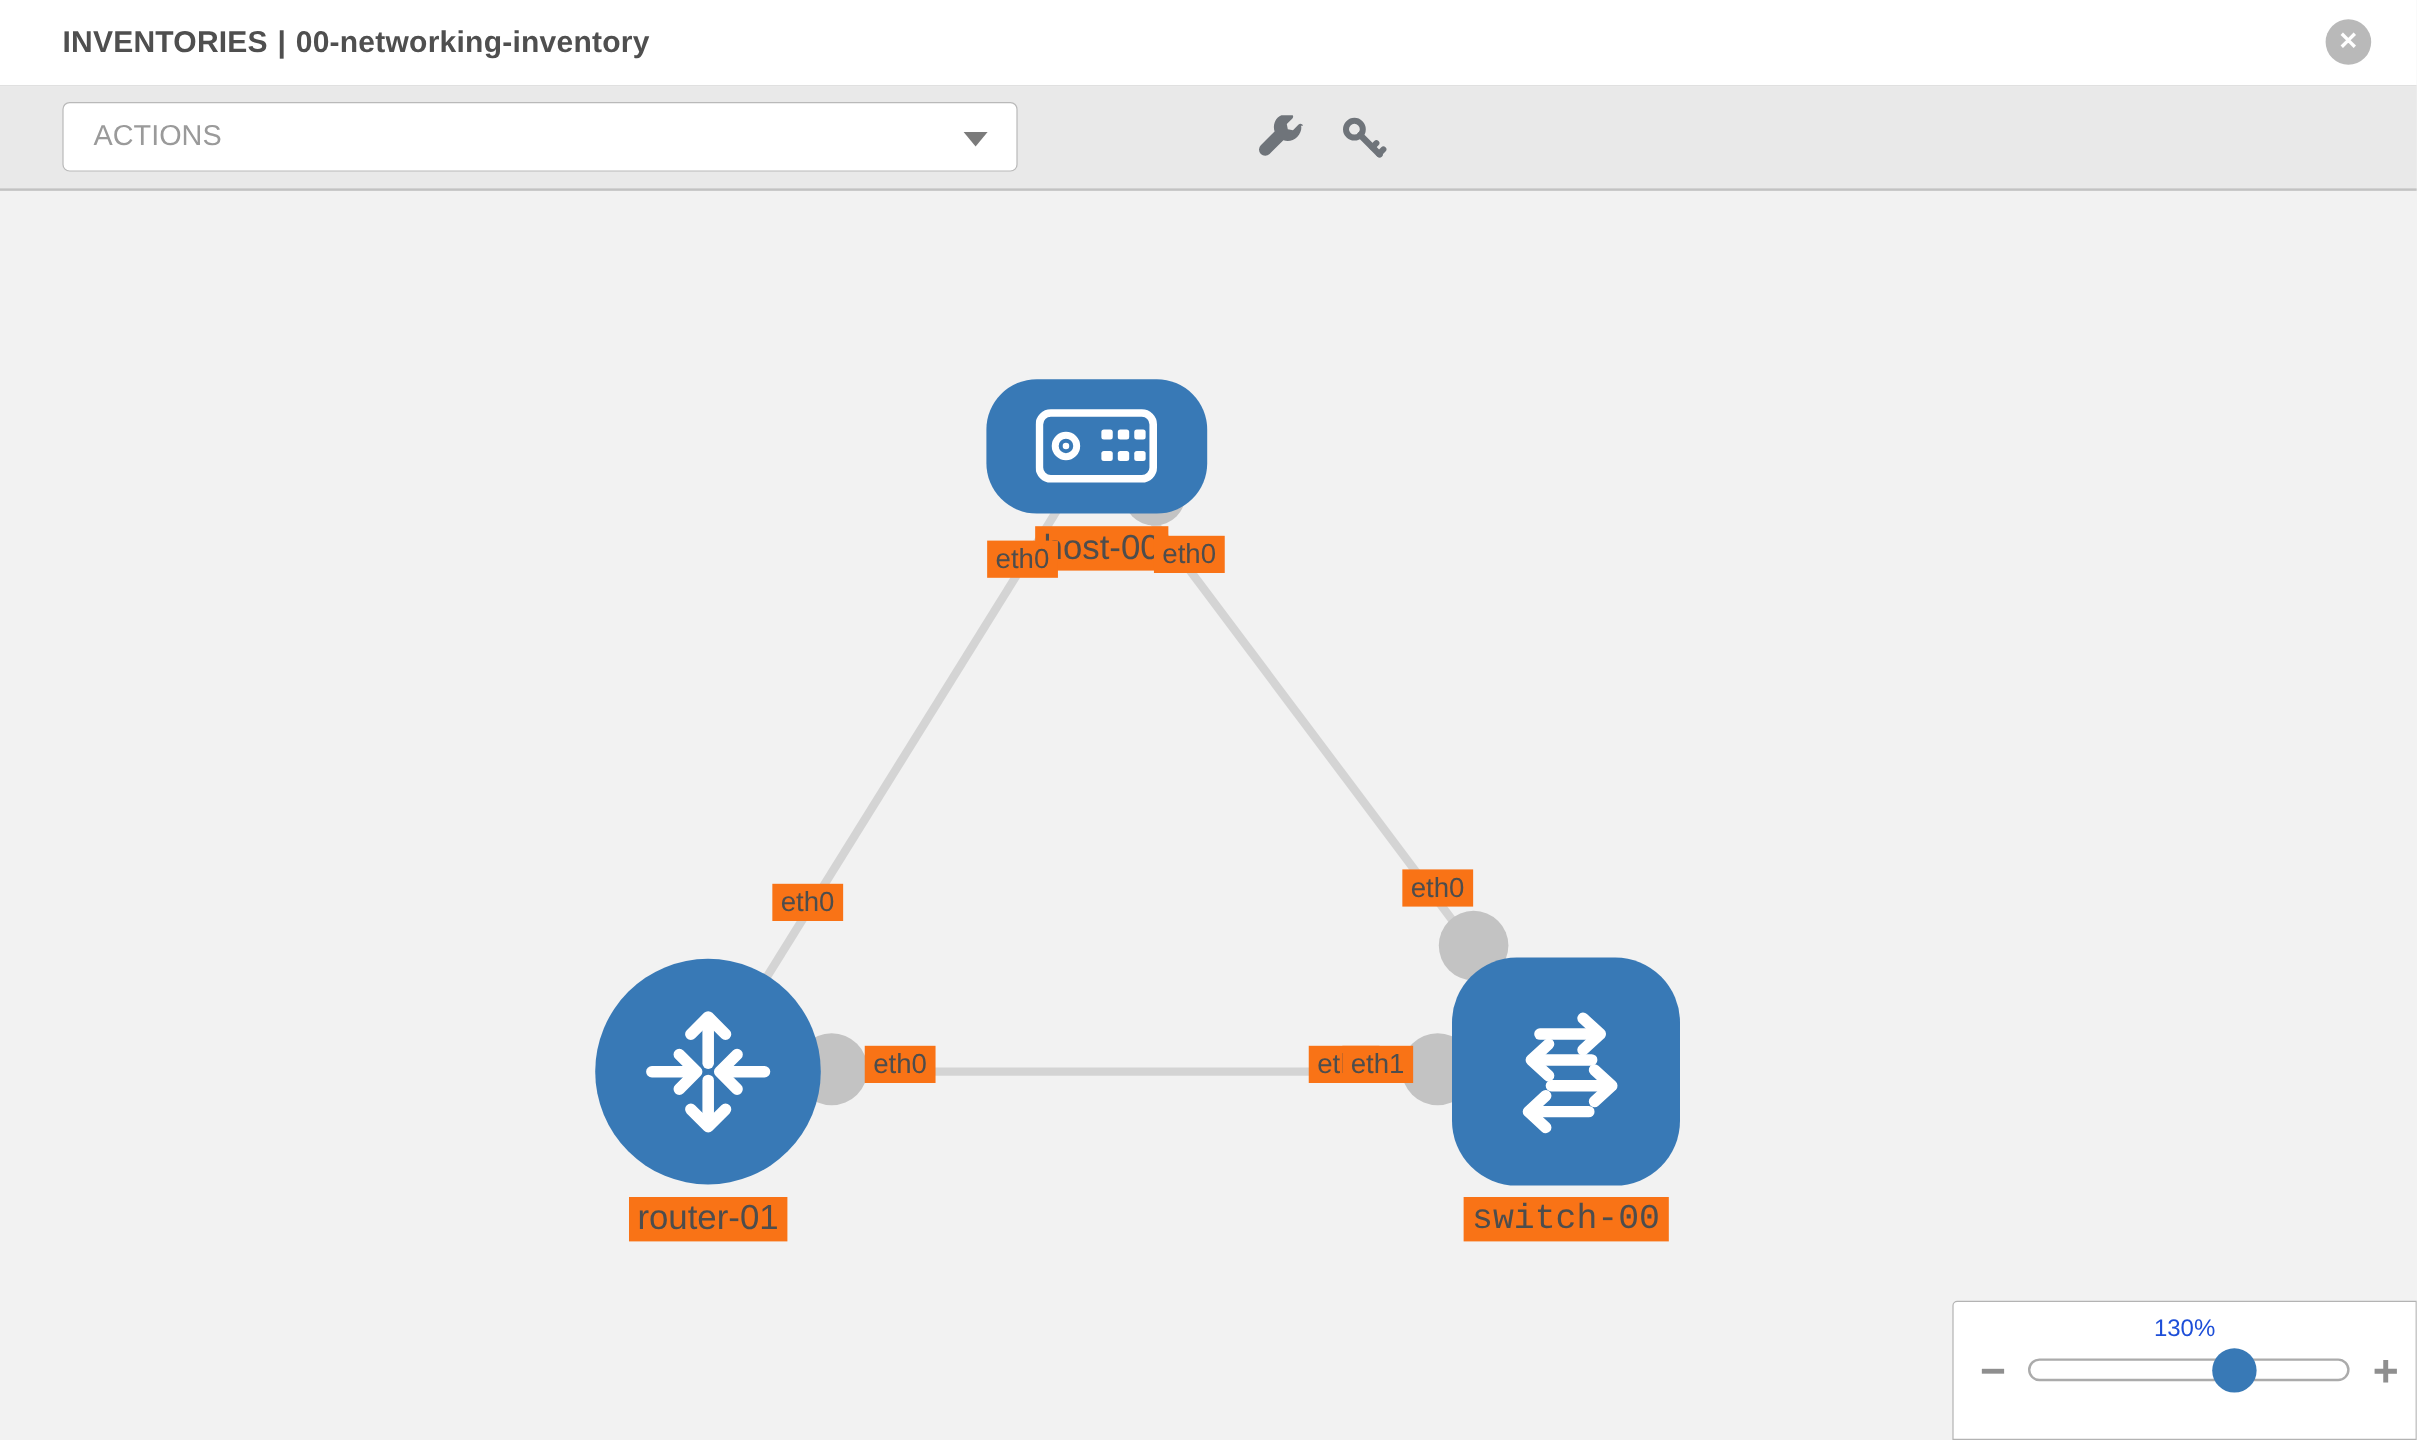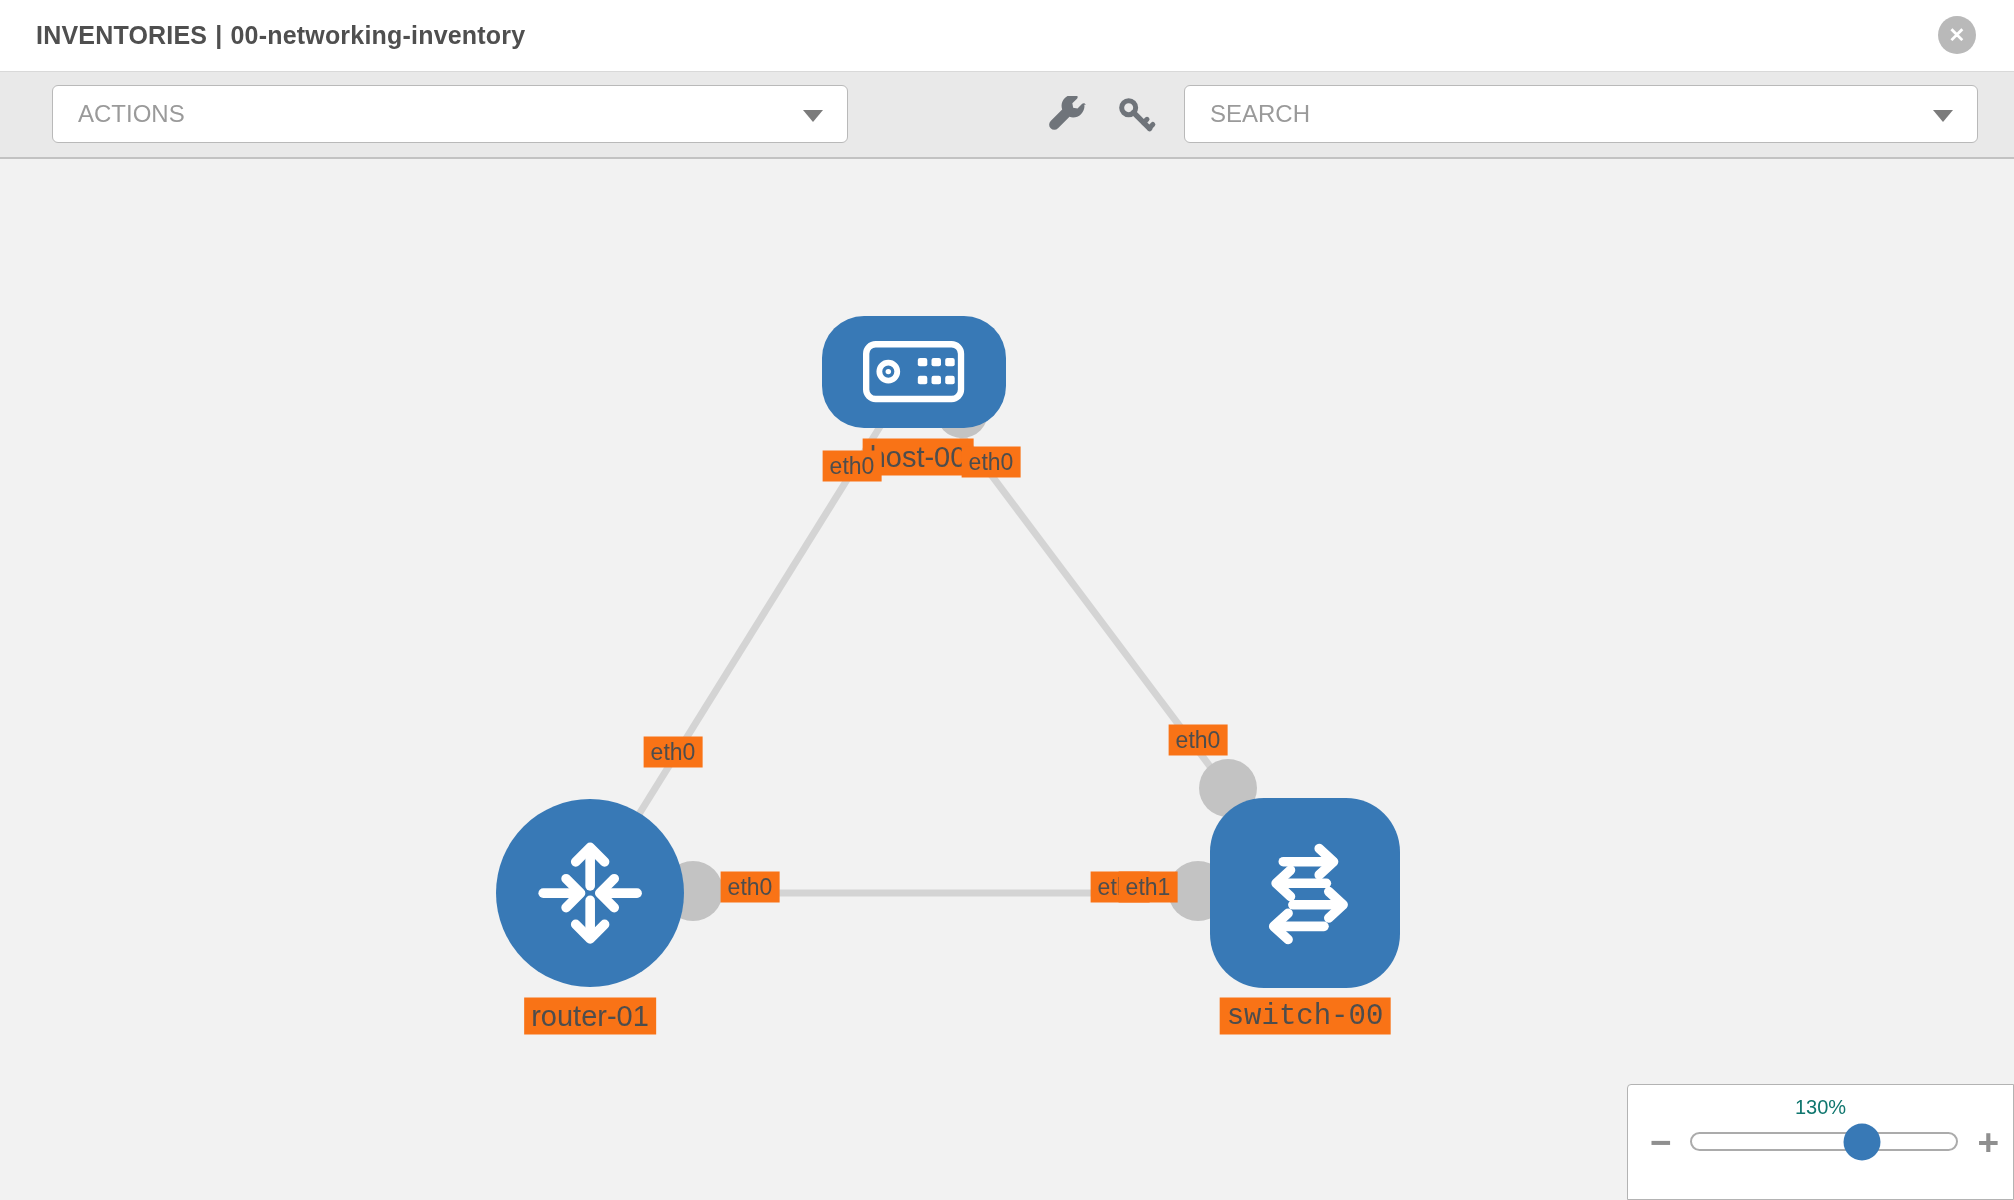--- a/index.html
+++ b/index.html
@@ -7,21 +7,21 @@
     width:2014px;height:1200px;overflow:hidden;position:relative;
     background:var(--canvas-bg,#f2f2f2);
     font-family:"Liberation Sans", sans-serif;
   }
   
   .app-header{
     position:relative;height:71px;background:#ffffff;
     border-bottom:1px solid #d9d9d9;display:flex;align-items:center;
   }
   .app-title{
-    padding-left:36px;font-size:25px;font-weight:bold;color:var(--title-gray,#4f4f4f);
+    padding-left:52px;font-size:25px;font-weight:bold;color:var(--title-gray,#4f4f4f);
     letter-spacing:.2px;
   }
   .app-title span{margin-right:8px;}
   .close-btn{
     position:absolute;right:38px;top:16px;width:38px;height:38px;border:none;
     border-radius:50%;background:var(--close-gray,#b9b9b9);color:#ffffff;
     font-size:20px;font-weight:bold;line-height:38px;text-align:center;
     cursor:pointer;padding:0;
   }
   
@@ -71,21 +71,21 @@
   }
   .node-label{font-size:29px;}
   .if-label{font-size:23px;}
   
   .zoom-panel{
     position:absolute;left:1627px;top:1084px;width:387px;height:116px;
     background:#ffffff;border:1px solid #b3b3b3;border-radius:4px 0 0 0;
     box-sizing:border-box;
   }
   .zoom-level{
-    text-align:center;margin-top:11px;font-size:20px;color:#0f766e;
+    text-align:center;margin-top:11px;font-size:20px;color:#1d4ed8;
   }
   .zoom-row{position:relative;height:60px;}
   .zoom-btn{
     position:absolute;top:4px;border:none;background:transparent;color:#8f8f8f;
     font-size:37px;font-weight:bold;line-height:40px;padding:0;cursor:pointer;
   }
   .zoom-out{left:22px;}
   .zoom-in{right:14px;}
   .slider-track{
     position:absolute;left:62px;top:13px;width:268px;height:19px;
@@ -123,24 +123,20 @@
 
   <button class="tool-btn btn-key">
     <svg viewBox="0 0 24 24">
       <circle cx="7" cy="7" r="4.2" fill="none" stroke="#6f747a" stroke-width="3"></circle>
       <line x1="9.9" y1="9.9" x2="19.6" y2="19.6" stroke="#6f747a" stroke-width="3.2" stroke-linecap="round"></line>
       <line x1="19.3" y1="19.3" x2="21.5" y2="17.1" stroke="#6f747a" stroke-width="3" stroke-linecap="round"></line>
       <line x1="16" y1="16" x2="18" y2="14" stroke="#6f747a" stroke-width="3" stroke-linecap="round"></line>
     </svg>
   </button>
 
-  <div class="dropdown dd-search">
-    <span class="dd-label">SEARCH</span>
-    <span class="caret"></span>
-  </div>
 </div>
 
 <div class="stage">
   <svg class="links" width="2014" height="1200" viewBox="0 0 2014 1200">
       <line x1="914" y1="372" x2="590" y2="893" class="link"></line>
       <line x1="914" y1="372" x2="1305" y2="893" class="link"></line>
       <line x1="590" y1="893" x2="1305" y2="893" class="link"></line>
       <circle cx="962" cy="412" r="26" class="if-dot"></circle>
       <circle cx="693" cy="891" r="30" class="if-dot"></circle>
       <circle cx="1198" cy="891" r="30" class="if-dot"></circle>

